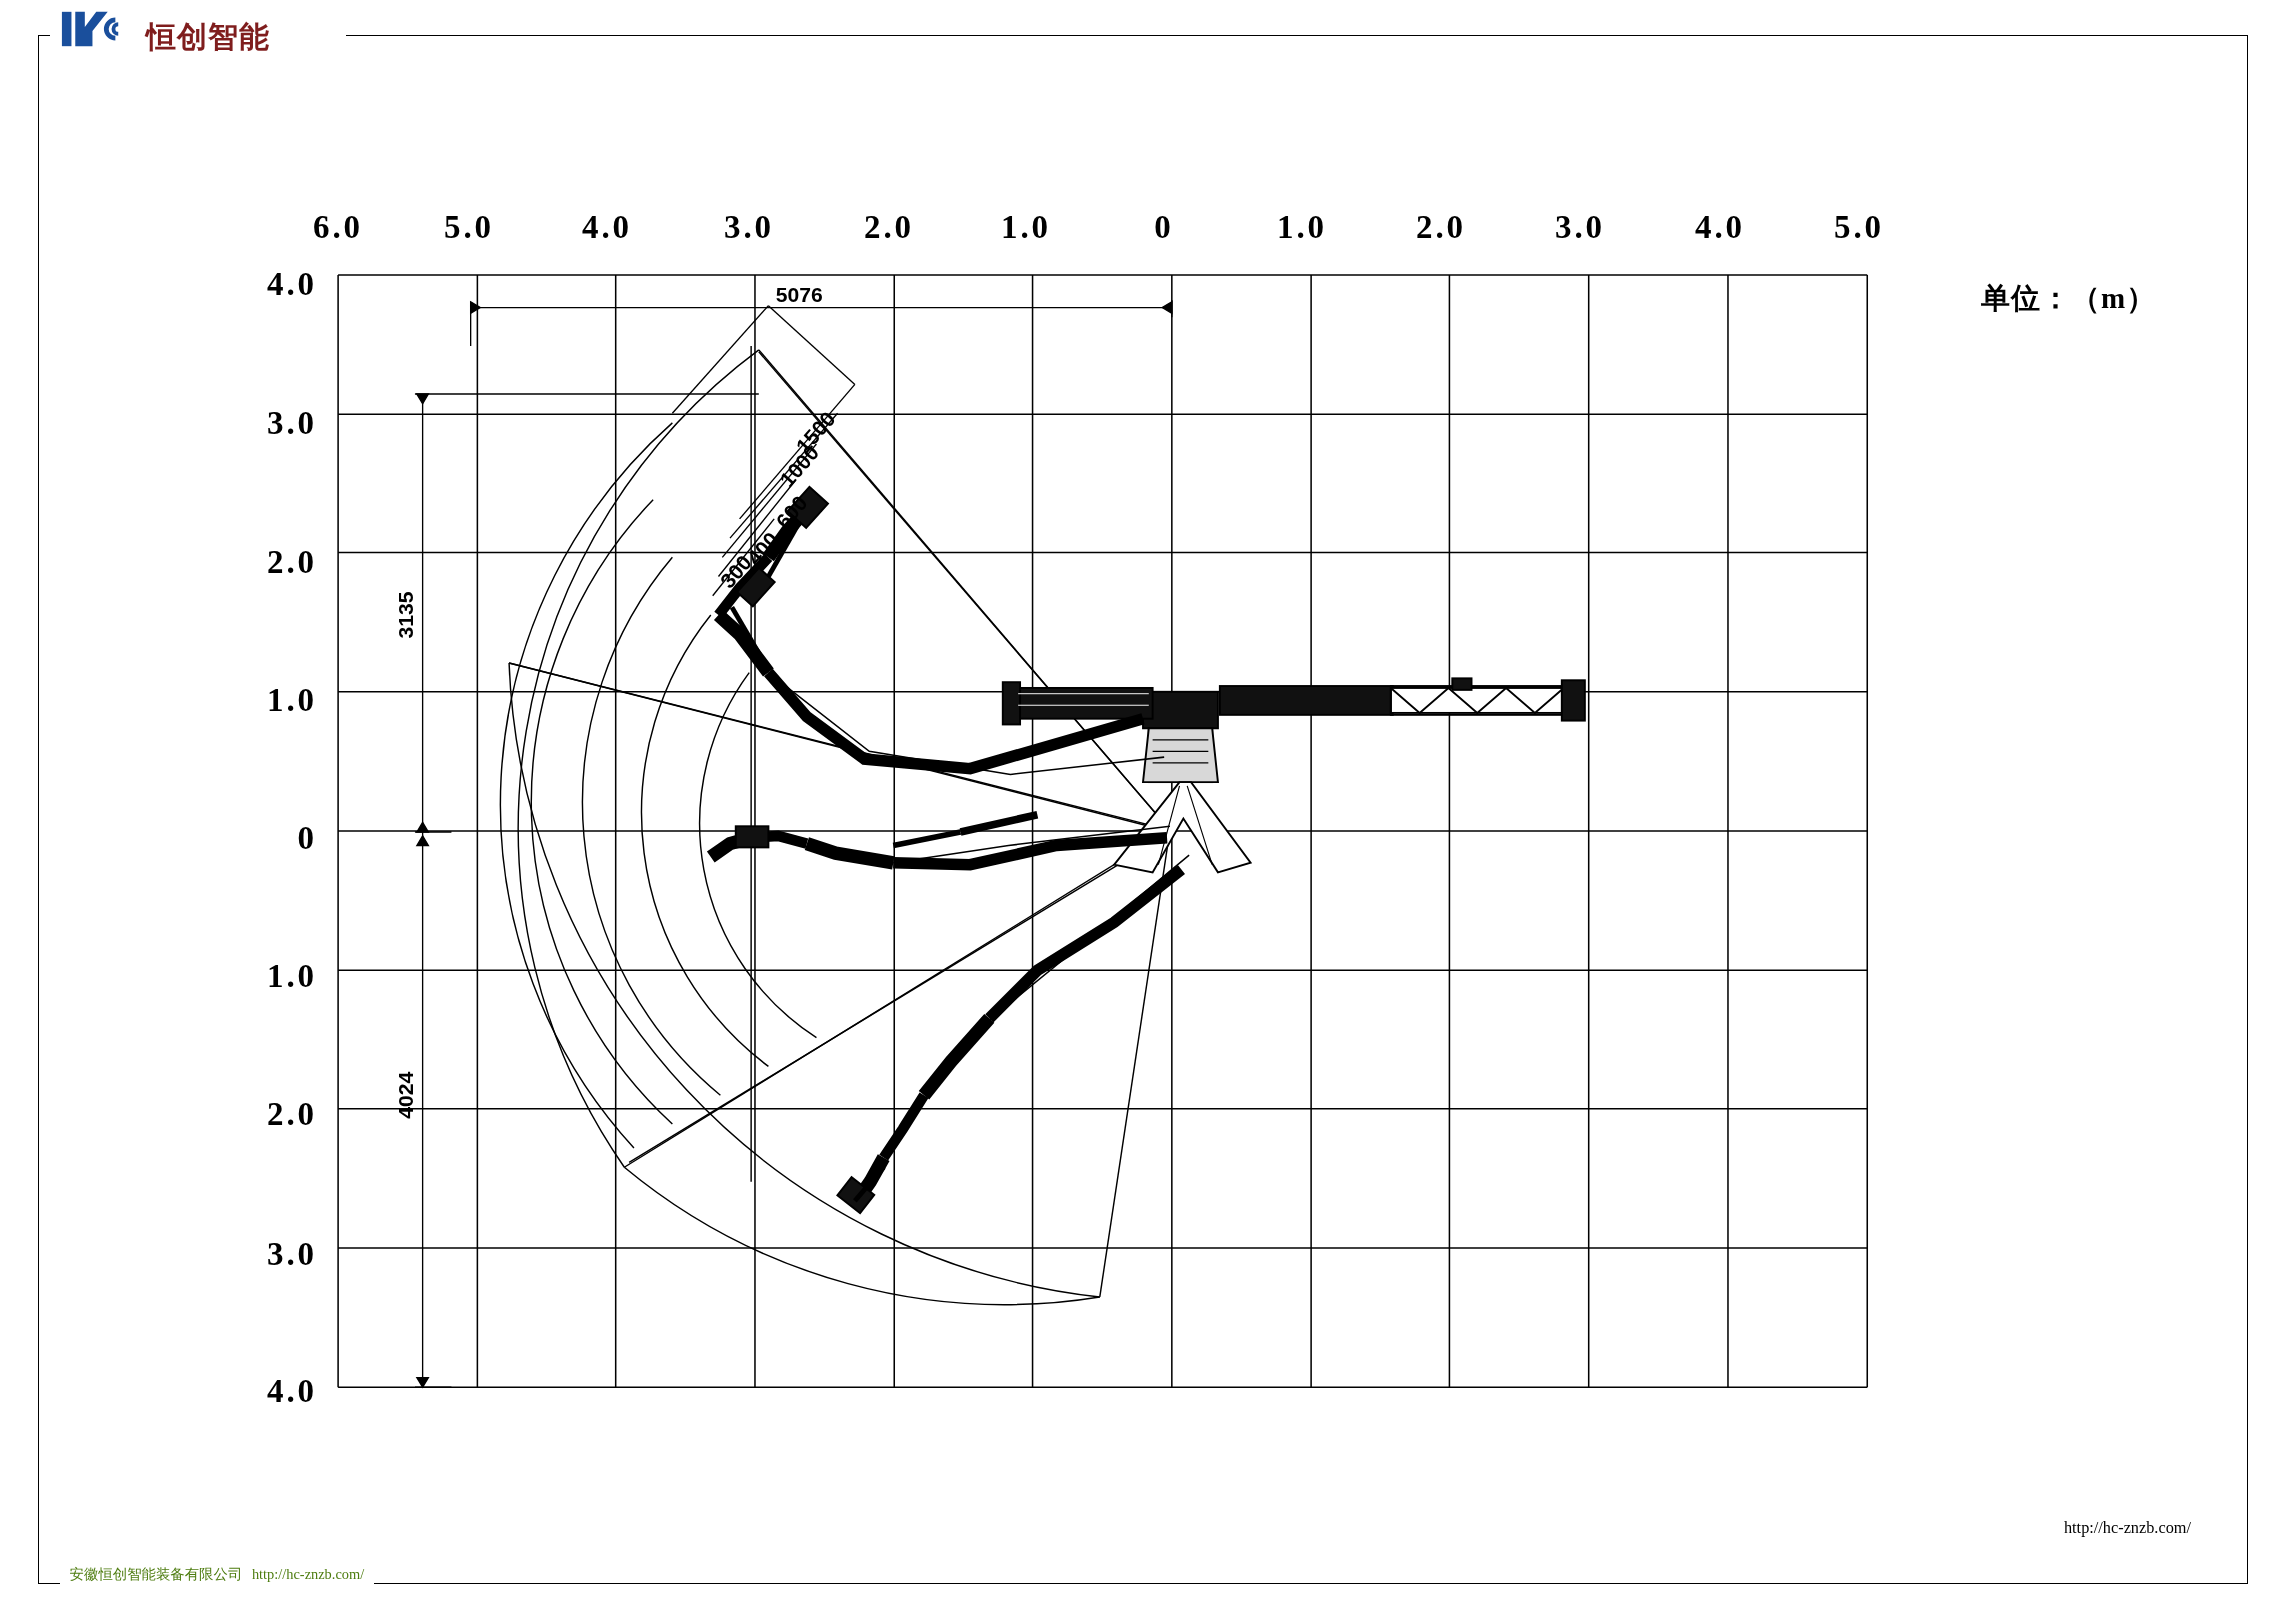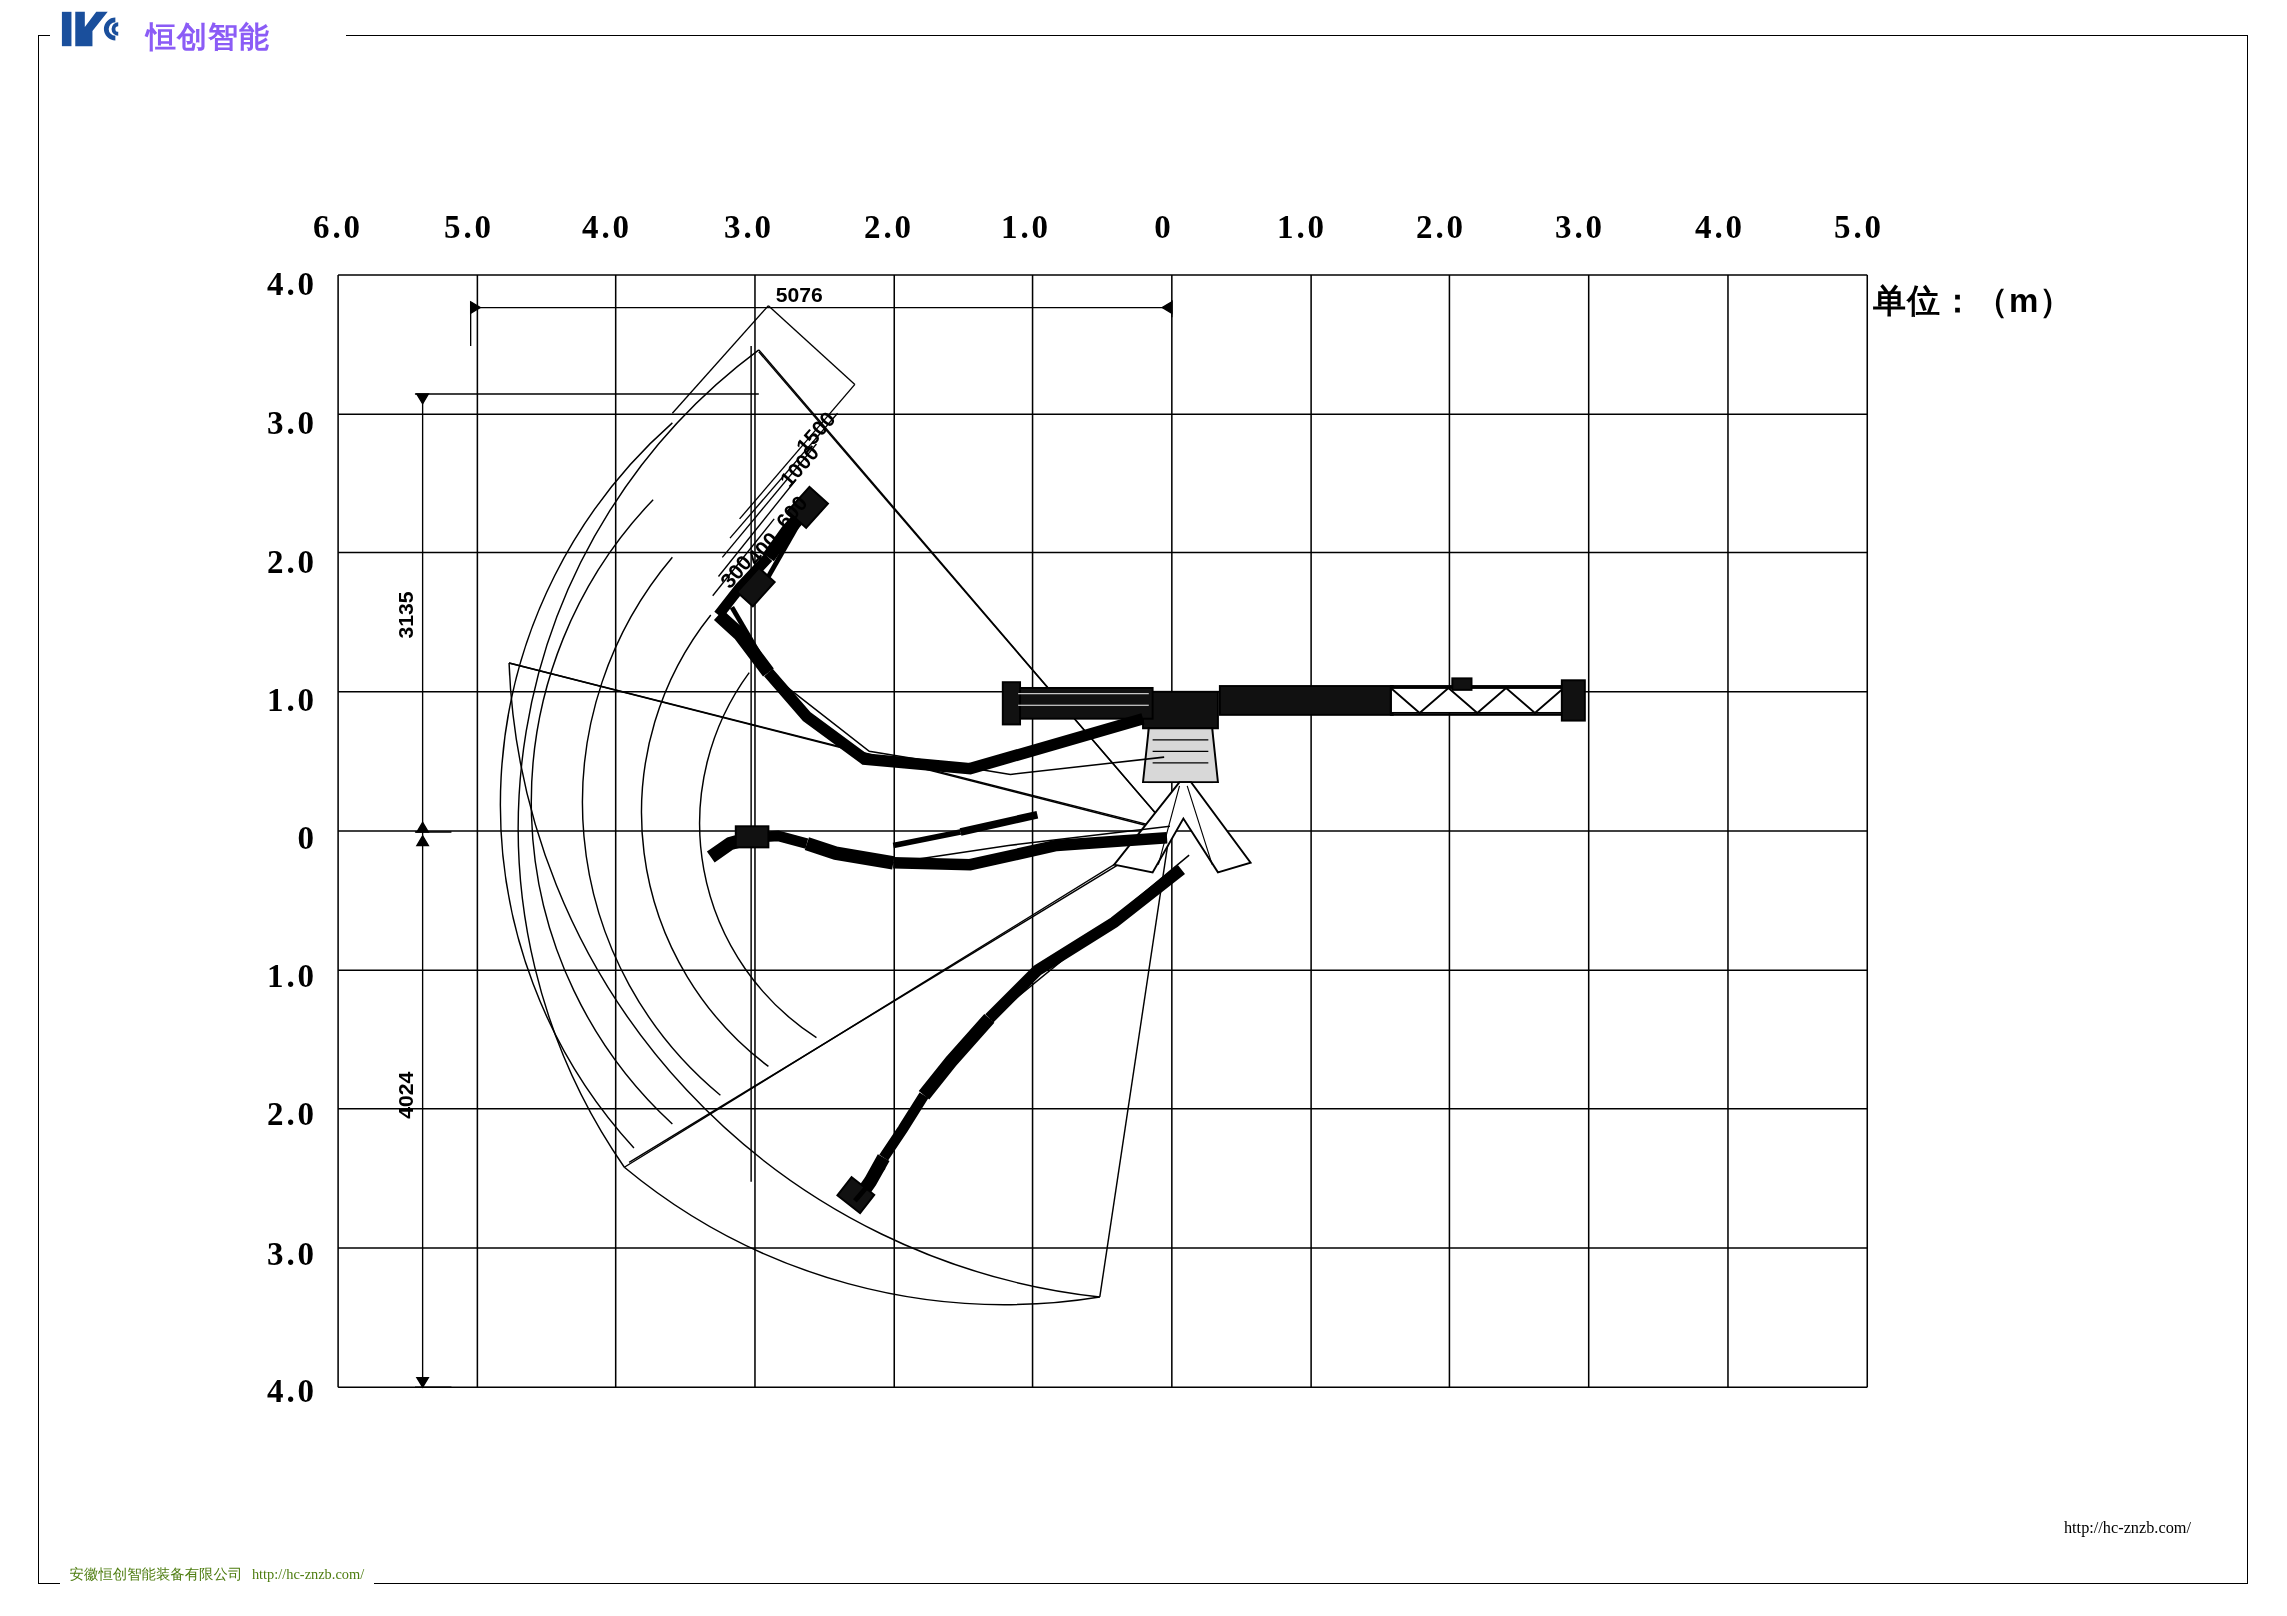--- a/index.html
+++ b/index.html
@@ -18,42 +18,42 @@
 
   
   .logo-wrap{
     position:absolute;left:58px;top:7.7px;width:288px;height:60px;
     background:#fff;display:flex;align-items:center;gap:9.6px;
     padding-left:11.5px;box-sizing:border-box;
   }
   .logo-mark{width:67px;height:42px;flex:0 0 auto;}
   .logo-text{
     font-family:"Liberation Sans", sans-serif;
-    font-size:30px;font-weight:bold;color:#8b5cf6;letter-spacing:1px;
+    font-size:30px;font-weight:bold;color:#7f1d1d;letter-spacing:1px;
     white-space:nowrap;
   }
 
   
   .footer-left{
     position:absolute;left:60px;top:1562px;height:25px;
     background:#fff;padding:0 9.6px;display:flex;align-items:center;
     font-family:"Liberation Sans", sans-serif;font-size:14.4px;color:#4d7c0f;
     white-space:nowrap;
   }
   .footer-left .url{margin-left:9.6px;font-family:"Liberation Serif",serif;}
   .footer-right{
     position:absolute;right:96px;top:1518px;
     font-family:"Liberation Serif", serif;font-size:16.3px;color:#000;
   }
 
   
   .unit-label{
-    position:absolute;left:1873px;top:279px;
-    font-family:Liberation Sans, sans-serif;
-    font-size:33px;font-weight:bold;letter-spacing:1px;white-space:nowrap;
+    position:absolute;left:1981px;top:279px;
+    font-family:Liberation Serif, serif;
+    font-size:29px;font-weight:bold;letter-spacing:1px;white-space:nowrap;
   }
 
   
   
   .plot{position:absolute;left:0;top:0;width:2287px;height:1617px;}
 
   .axis-label{
     position:absolute;font-family:"Liberation Serif", serif;
     font-size:33px;font-weight:bold;letter-spacing:2.9px;
     transform:translate(-50%,-50%);white-space:nowrap;

